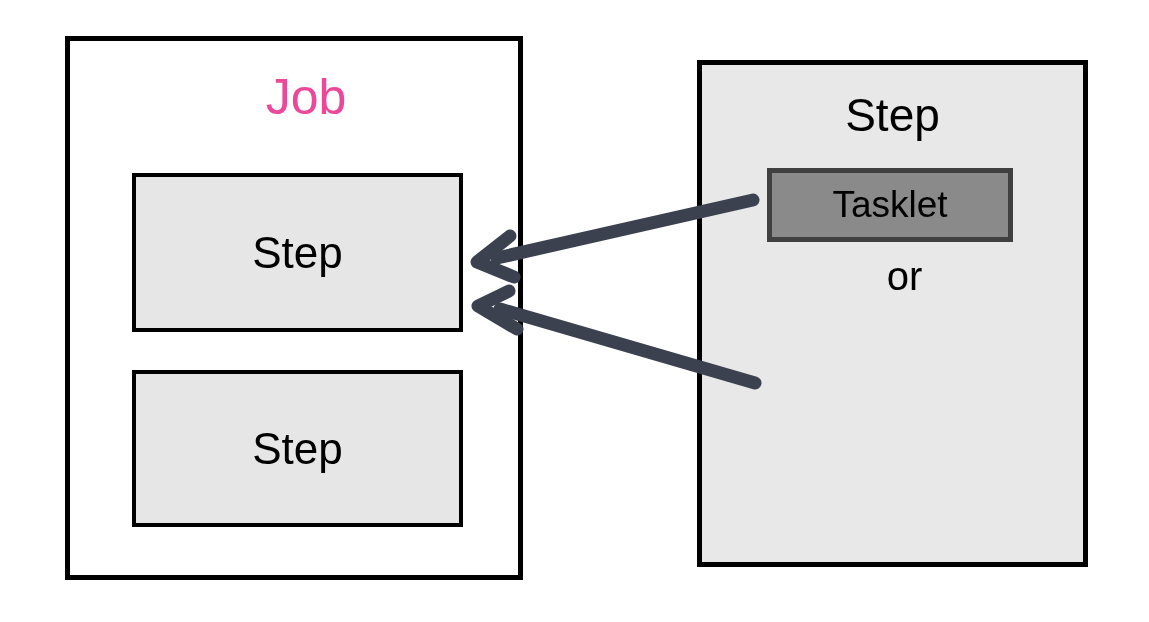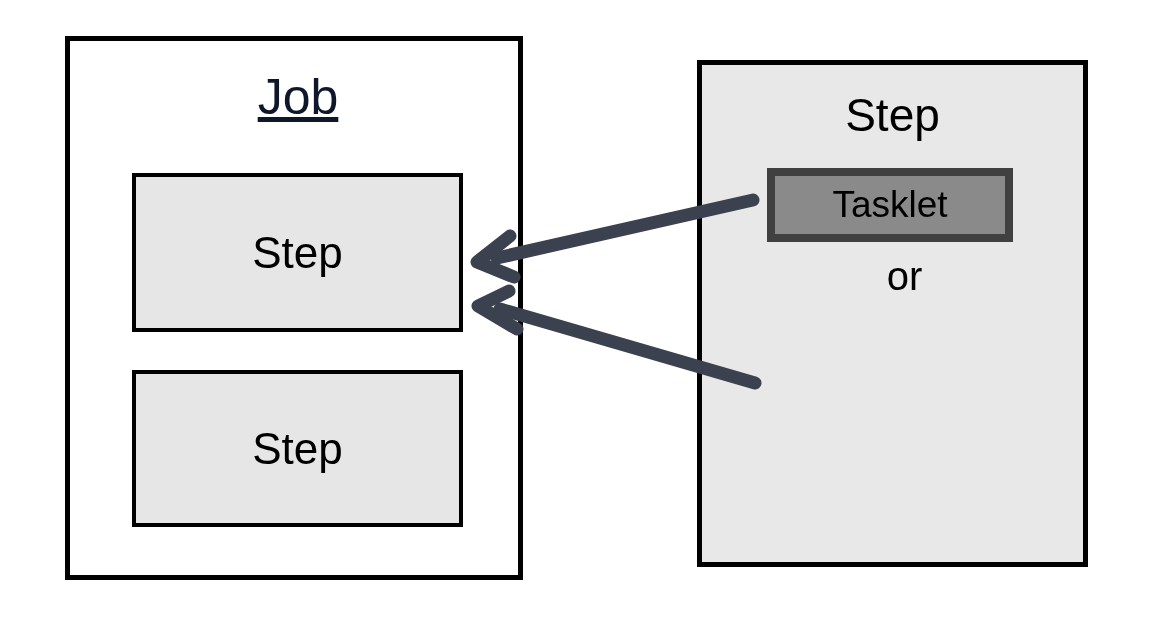--- a/index.html
+++ b/index.html
@@ -21,27 +21,26 @@
   .job-box {
     position: absolute;
     left: 65px; top: 36px;
     width: 458px; height: 544px;
     background: #ffffff;
     border: 5px solid #000000;
     box-sizing: border-box;
   }
   .job-title {
     position: absolute;
-    left: 4px; top: 28px;
+    left: 12px; top: 28px;
     width: 100%;
     text-align: center;
     font-size: 50px;
     line-height: 56px;
-    color: #0f172a;
-    text-decoration: underline;
+    color: #ec4899;
   }
   .job-step {
     position: absolute;
     left: 62px;
     width: 331px; height: 159px;
     background: #e6e6e6;
     border: 4px solid #000000;
     box-sizing: border-box;
     display: flex;
     align-items: center;
@@ -66,21 +65,21 @@
     width: 100%;
     text-align: center;
     font-size: 46px;
     line-height: 52px;
   }
   .tasklet-box {
     position: absolute;
     left: 65px; top: 103px;
     width: 246px; height: 74px;
     background: #8a8a8a;
-    border: 8px solid #404040;
+    border: 5px solid #404040;
     box-sizing: border-box;
     display: flex;
     align-items: center;
     justify-content: center;
     font-size: 37px;
     text-align: center;
   }
   .or-label {
     position: absolute;
     left: 0; top: 188px;

